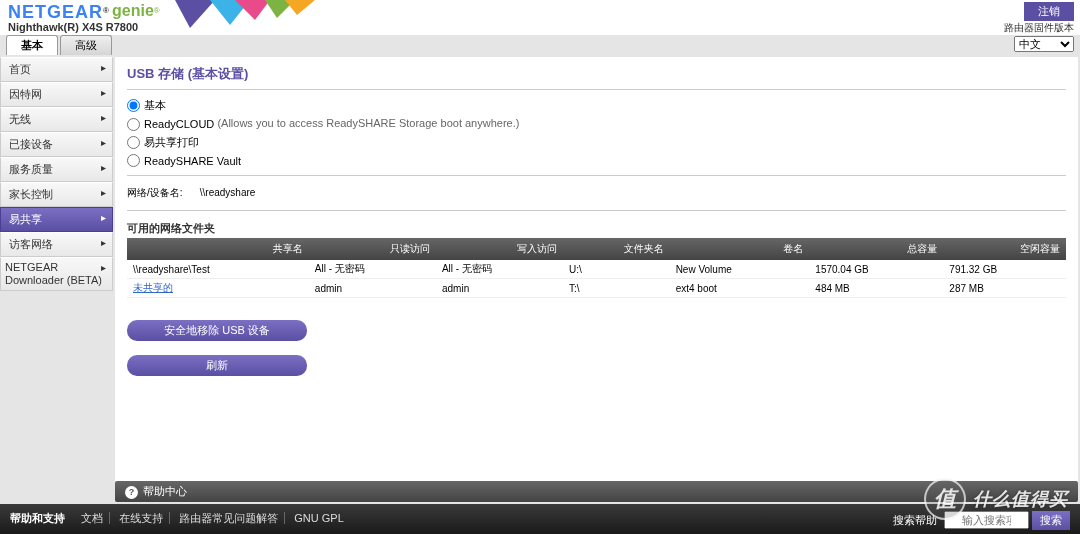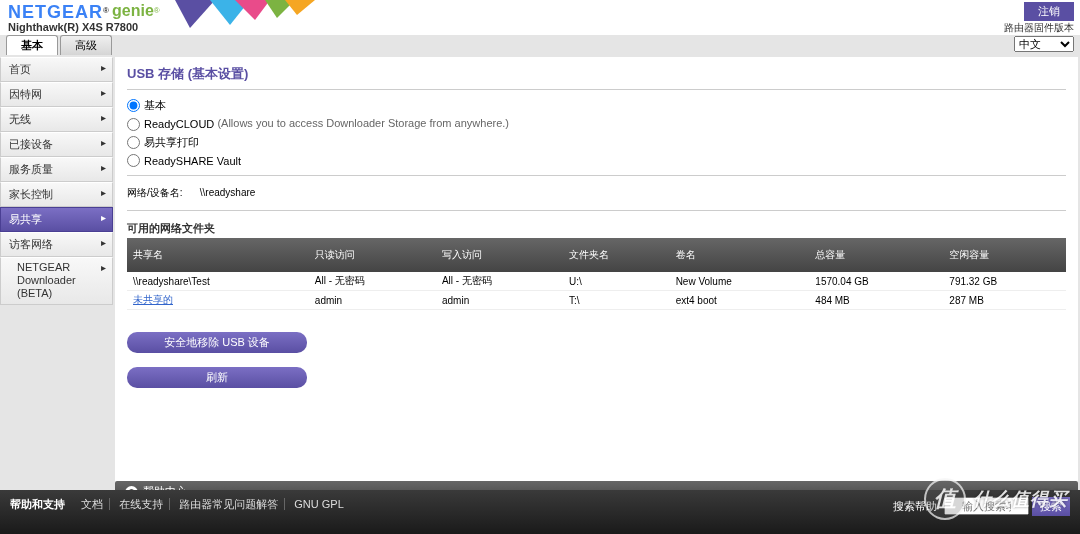--- a/index.html
+++ b/index.html
@@ -23,48 +23,48 @@
     .tab.active { background: #fff; font-weight: bold; }
     .lang-select { float: right; font-size: 11px; margin-top: 1px; }
     .lang-select select { font-size: 11px; width: 60px; }
     
     .main { display: flex; background: #e5e5e5; height: 440px; }
     
     .sidebar { width: 113px; background: #e5e5e5; padding-top: 2px; }
     .nav-item { background: linear-gradient(#f8f8f8,#e8e8e8); border: 1px solid #ccc; border-top: 1px solid #fff; padding: 4px 8px; font-size: 11px; cursor: pointer; position: relative; color: #333; margin-bottom: 0; }
     .nav-item.active { background: linear-gradient(#7b6fc4,#5a4fa3); color: #fff; border-color: #4a3f93; }
     .nav-item .arrow { position: absolute; right: 6px; top: 4px; font-size: 10px; }
-    .nav-item.beta { line-height: 1.2; padding: 3px 16px; }
+    .nav-item.beta { line-height: 1.2; padding: 3px 4px; }
     
     .content { flex: 1; background: #fff; margin: 2px 2px 0 2px; padding: 8px 12px; position: relative; overflow-y: auto; }
     .page-title { color: #5a4fa3; font-size: 13px; font-weight: bold; margin-bottom: 6px; }
     .divider { border-top: 1px solid #ccc; margin: 6px 0; }
     
     .radio-row { padding: 2px 0; font-size: 11px; }
     .radio-row input { margin-right: 4px; vertical-align: middle; }
     .radio-row label { vertical-align: middle; }
     .radio-note { color: #666; }
     
     .field-row { padding: 4px 0; font-size: 10px; }
     .field-label { display: inline-block; width: 60px; }
     .field-val { display: inline-block; margin-left: 10px; }
     
     .tbl-header { color: #333; font-size: 11px; font-weight: bold; padding: 4px 0 2px; }
     .tbl { width: 100%; border-collapse: collapse; font-size: 10px; }
-    .tbl th { background: linear-gradient(#666,#444); color: #fff; padding: 10px 6px; text-align: left; font-weight: normal; font-size: 10px; }
+    .tbl th { background: linear-gradient(#666,#444); color: #fff; padding: 4px 6px; text-align: right; font-weight: normal; font-size: 10px; }
     .tbl td { padding: 2px 6px; background: #fff; border-bottom: 1px solid #eee; }
     .tbl a { color: #3366cc; text-decoration: underline; cursor: pointer; }
     
     .pill-btn { display: inline-block; background: linear-gradient(#7b6fc4,#5a4fa3); color: #fff; border: none; border-radius: 10px; padding: 3px 0; width: 180px; text-align: center; font-size: 11px; cursor: pointer; margin: 10px 0 4px 0; }
     .pill-btn .pill-icon { margin-right: 4px; }
     
     .helpbar { position: absolute; left: 115px; right: 2px; bottom: 32px; background: linear-gradient(#666,#444); color: #fff; padding: 3px 10px; font-size: 11px; border-radius: 2px; }
     .help-icon { display: inline-block; width: 13px; height: 13px; background: #fff; color: #555; border-radius: 50%; text-align: center; line-height: 13px; font-size: 9px; font-weight: bold; margin-right: 5px; }
     
-    .footer { position: absolute; bottom: 0; left: 0; right: 0; height: 44px; background: linear-gradient(#3a3a3a,#1a1a1a); color: #fff; font-size: 11px; padding: 7px 10px; }
+    .footer { position: absolute; bottom: 0; left: 0; right: 0; height: 30px; background: linear-gradient(#3a3a3a,#1a1a1a); color: #fff; font-size: 11px; padding: 7px 10px; }
     .footer-left { float: left; }
     .footer-left strong { margin-right: 10px; }
     .footer-link { color: #ddd; margin: 0 3px; cursor: pointer; border-right: 1px solid #666; padding-right: 6px; }
     .footer-link:last-child { border: none; }
     .footer-right { float: right; }
     .search-lbl { margin-right: 4px; }
     .search-input { font-size: 11px; padding: 1px 16px; width: 85px; }
     .search-btn { background: linear-gradient(#7b6fc4,#5a4fa3); color: #fff; border: none; padding: 2px 8px; font-size: 11px; cursor: pointer; }
     
     .watermark { position: absolute; right: 12px; bottom: 14px; opacity: 0.85; pointer-events: none; font-style: italic; }
@@ -115,21 +115,21 @@
     <div class="nav-item active"><span>易共享</span><span class="arrow">▸</span></div>
     <div class="nav-item"><span>访客网络</span><span class="arrow">▸</span></div>
     <div class="nav-item beta"><span>NETGEAR Downloader (BETA)</span><span class="arrow">▸</span></div>
   </div>
 
   <div class="content">
     <div class="page-title">USB 存储 (基本设置)</div>
     <div class="divider"></div>
 
     <div class="radio-row"><input type="radio" name="mode" checked="" style=""><label>基本</label></div>
-    <div class="radio-row"><input type="radio" name="mode" style=""><label>ReadyCLOUD</label> <span class="radio-note">(Allows you to access Downloader Storage from anywhere.)</span></div>
+    <div class="radio-row"><input type="radio" name="mode" style=""><label>ReadyCLOUD</label> <span class="radio-note">(Allows you to access ReadySHARE Storage boot anywhere.)</span></div>
     <div class="radio-row"><input type="radio" name="mode" style=""><label>易共享打印</label></div>
     <div class="radio-row"><input type="radio" name="mode" style=""><label>ReadySHARE Vault</label></div>
 
     <div class="divider"></div>
     <div class="field-row">
       <span class="field-label">网络/设备名:</span>
       <span class="field-val">\\readyshare</span>
     </div>
     <div class="divider"></div>
 

